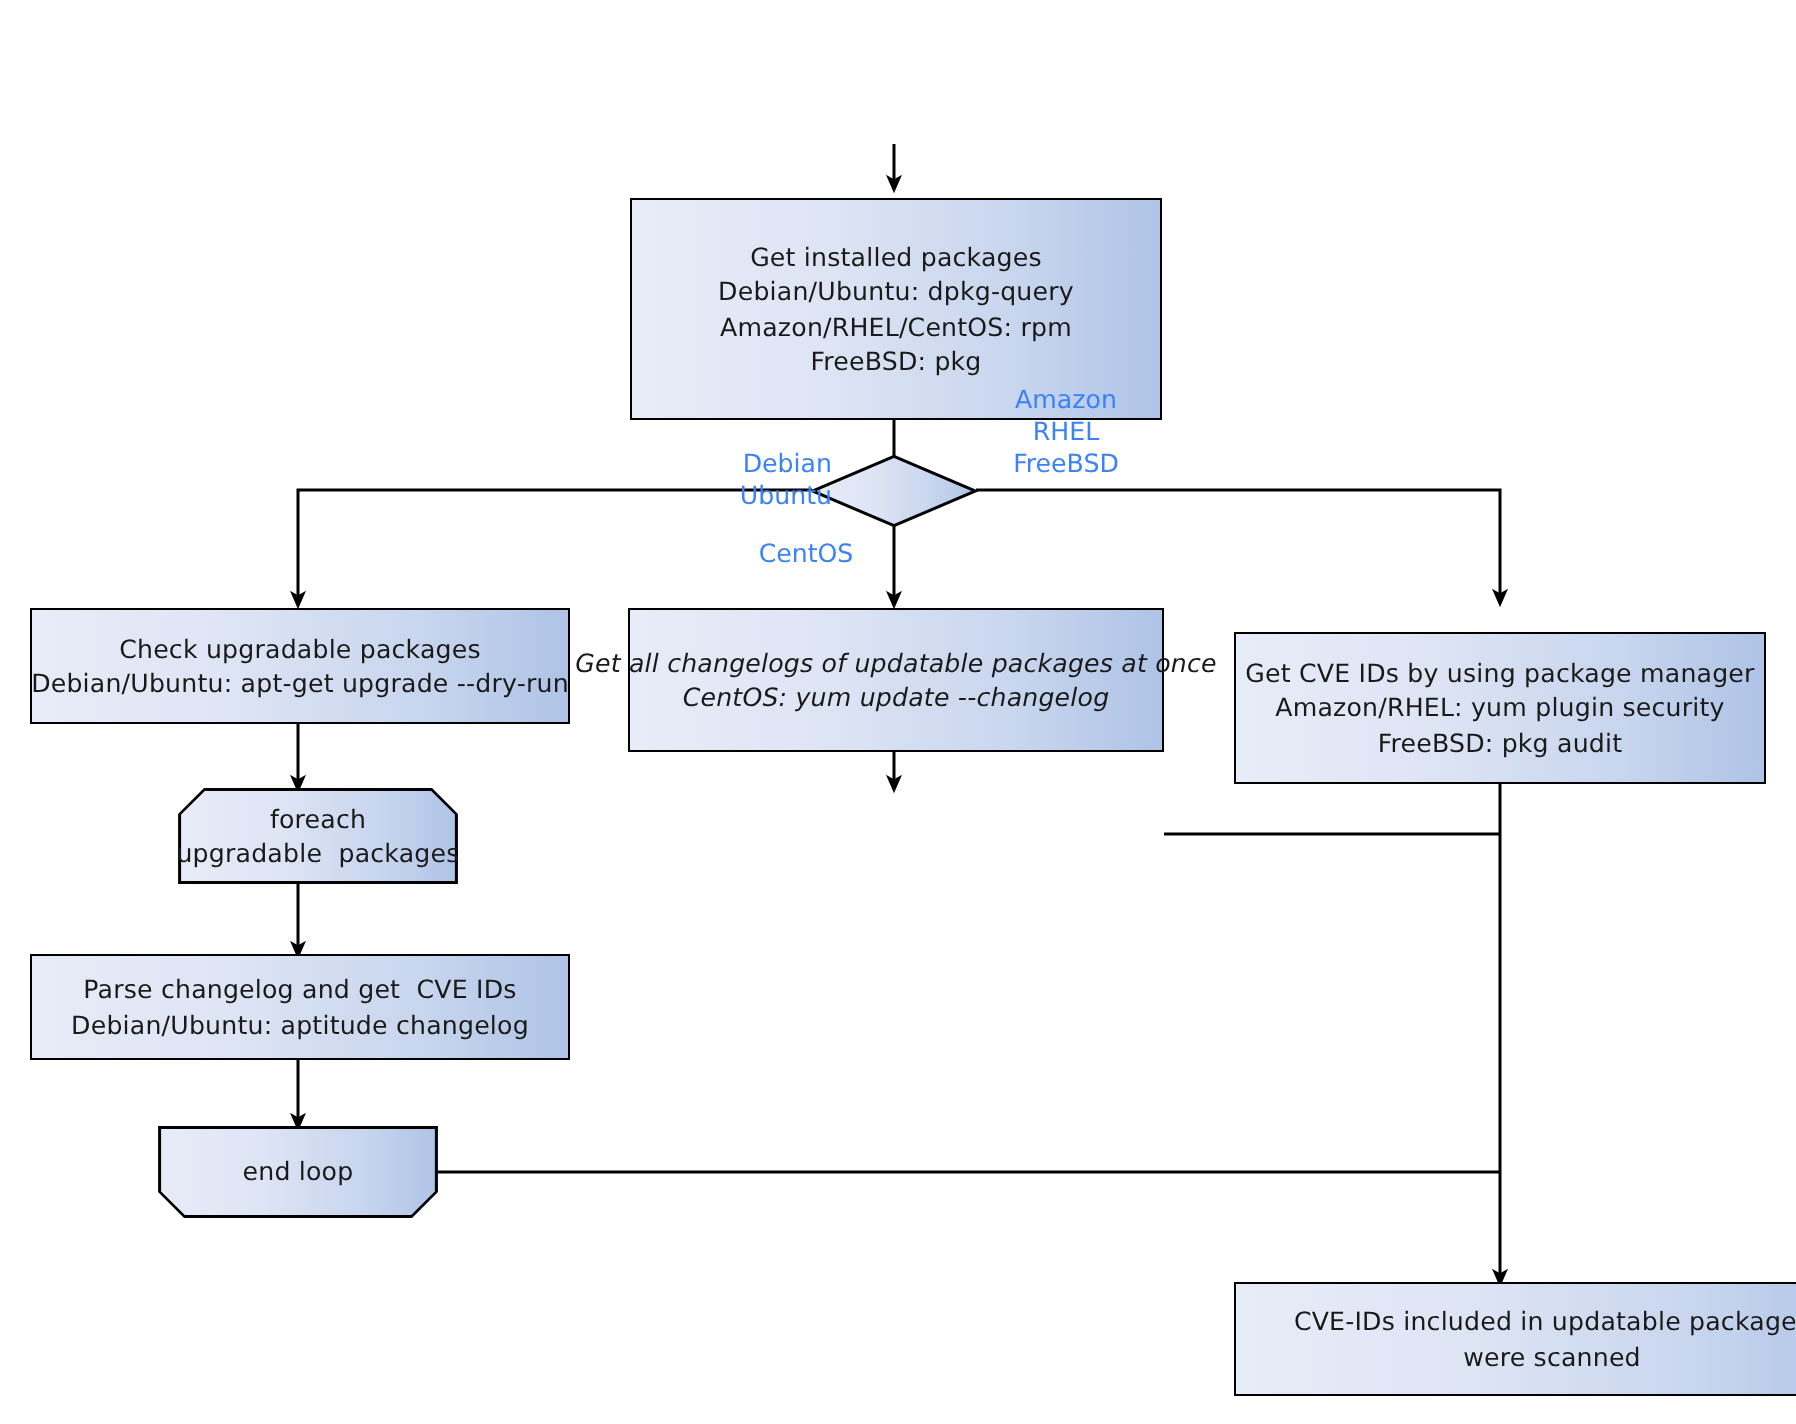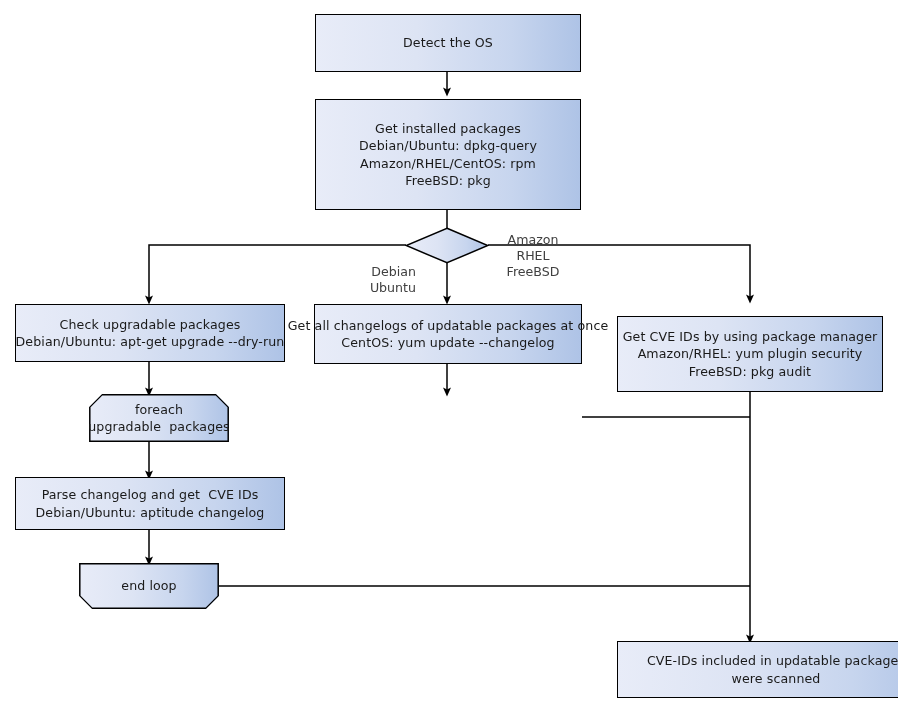--- a/index.html
+++ b/index.html
@@ -67,24 +67,23 @@
     z-index: 2;
     padding: 0 2px;
   }
   .diamond {
     position: absolute;
   }
   .edge-label {
     position: absolute;
     font-size: 12.6px;
     line-height: 16px;
-    color: #404040;
+    color: #3b82f6;
     white-space: pre;
     text-align: center;
-    margin-top: 40px;
   }
 </style>
 </head>
 <body>
 
 <div id="canvas">
 
   <svg id="edges" viewBox="0 0 898 712" width="898" height="712">
     <defs>
       <marker id="arrow" markerWidth="10" markerHeight="10" refX="4.6" refY="4" orient="auto" markerUnits="userSpaceOnUse">
@@ -112,23 +111,20 @@
       <path d="M447,362 L447,392" marker-end="url(#arrow)"></path>
 
       <path d="M582,417 L750,417"></path>
 
       <path d="M219,586 L750,586"></path>
 
       <path d="M750,362 L750,639" marker-end="url(#arrow)"></path>
     </g>
   </svg>
 
-  <div class="node box" style="left:315px; top:14px; width:266px; height:58px;">
-    <span class="node-label">Detect the OS</span>
-  </div>
 
   <div class="node box" style="left:315px; top:99px; width:266px; height:111px;">
     <span class="node-label">Get installed packages
 Debian/Ubuntu: dpkg-query
 Amazon/RHEL/CentOS: rpm
 FreeBSD: pkg</span>
   </div>
 
   <div class="diamond" style="left:405px; top:227px; width:84px; height:37px;">
     <svg class="shape-outline" viewBox="0 0 84 37" width="84" height="37">
@@ -149,21 +145,21 @@
   <div class="edge-label" style="left:490px; top:192px; width:86px; text-align:center;">Amazon
 RHEL
 FreeBSD</div>
   <div class="edge-label" style="left:372px; top:269px; width:62px; text-align:center;">CentOS</div>
 
   <div class="node box" style="left:15px; top:304px; width:270px; height:58px;">
     <span class="node-label">Check upgradable packages
 Debian/Ubuntu: apt-get upgrade --dry-run</span>
   </div>
 
-  <div class="node box" style="left:314px; top:304px; width:268px; height:60px;">
+  <div class="node box" style="left:314px; top:304px; width:268px; height:72px;font-style:italic;">
     <span class="node-label">Get all changelogs of updatable packages at once
 CentOS: yum update --changelog</span>
   </div>
 
   <div class="node box" style="left:617px; top:316px; width:266px; height:76px;">
     <span class="node-label">Get CVE IDs by using package manager
 Amazon/RHEL: yum plugin security
 FreeBSD: pkg audit</span>
   </div>
 

